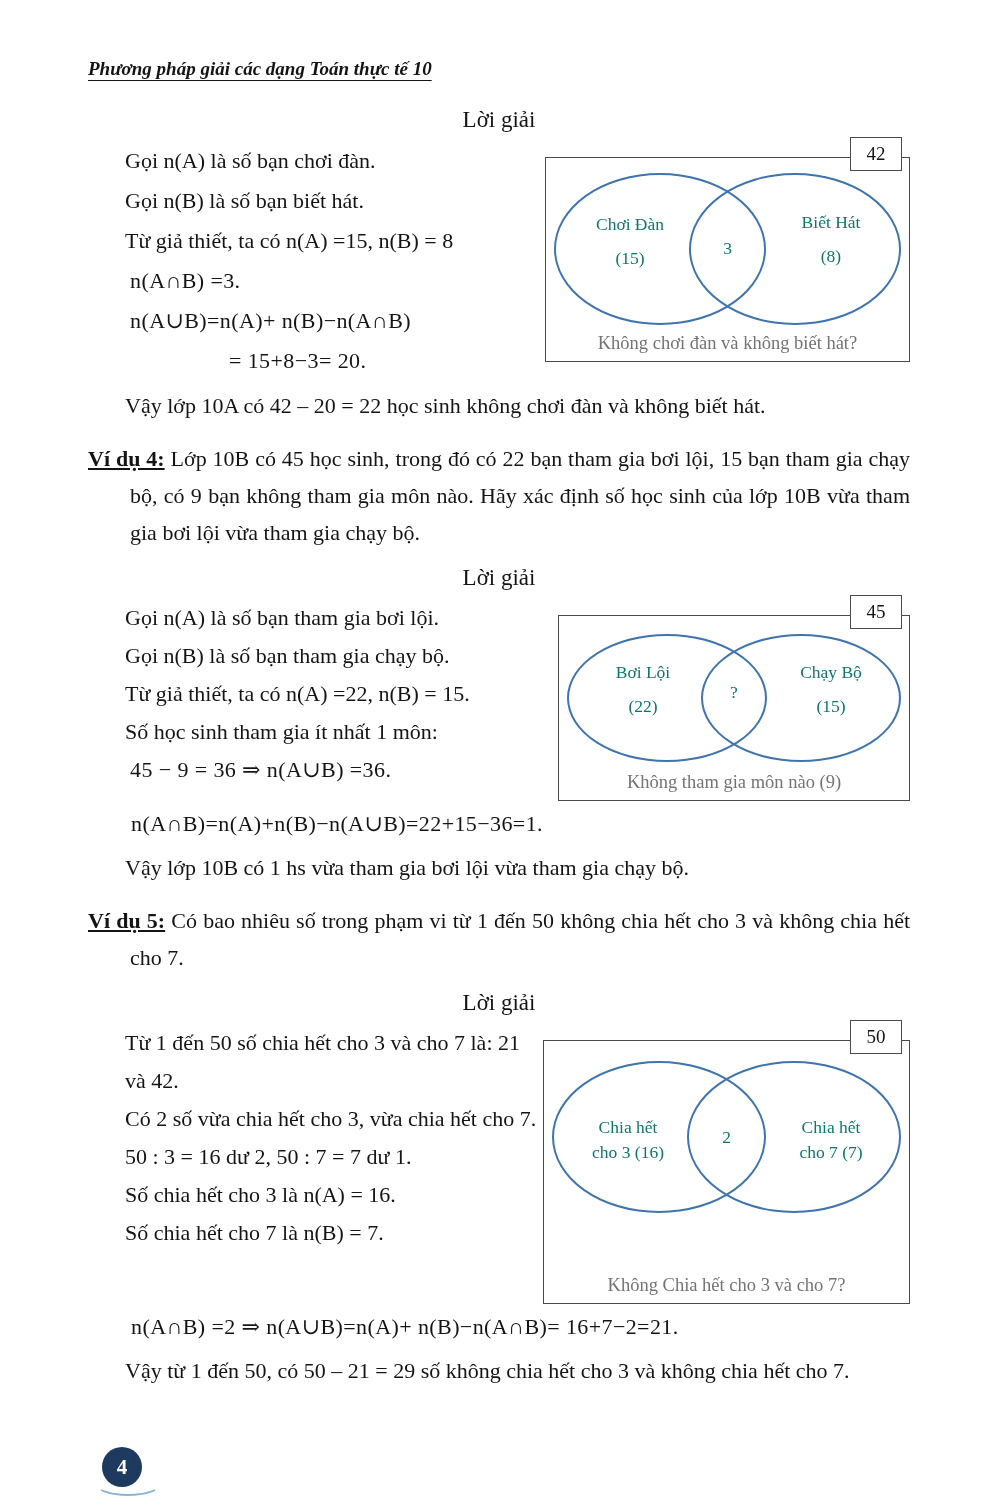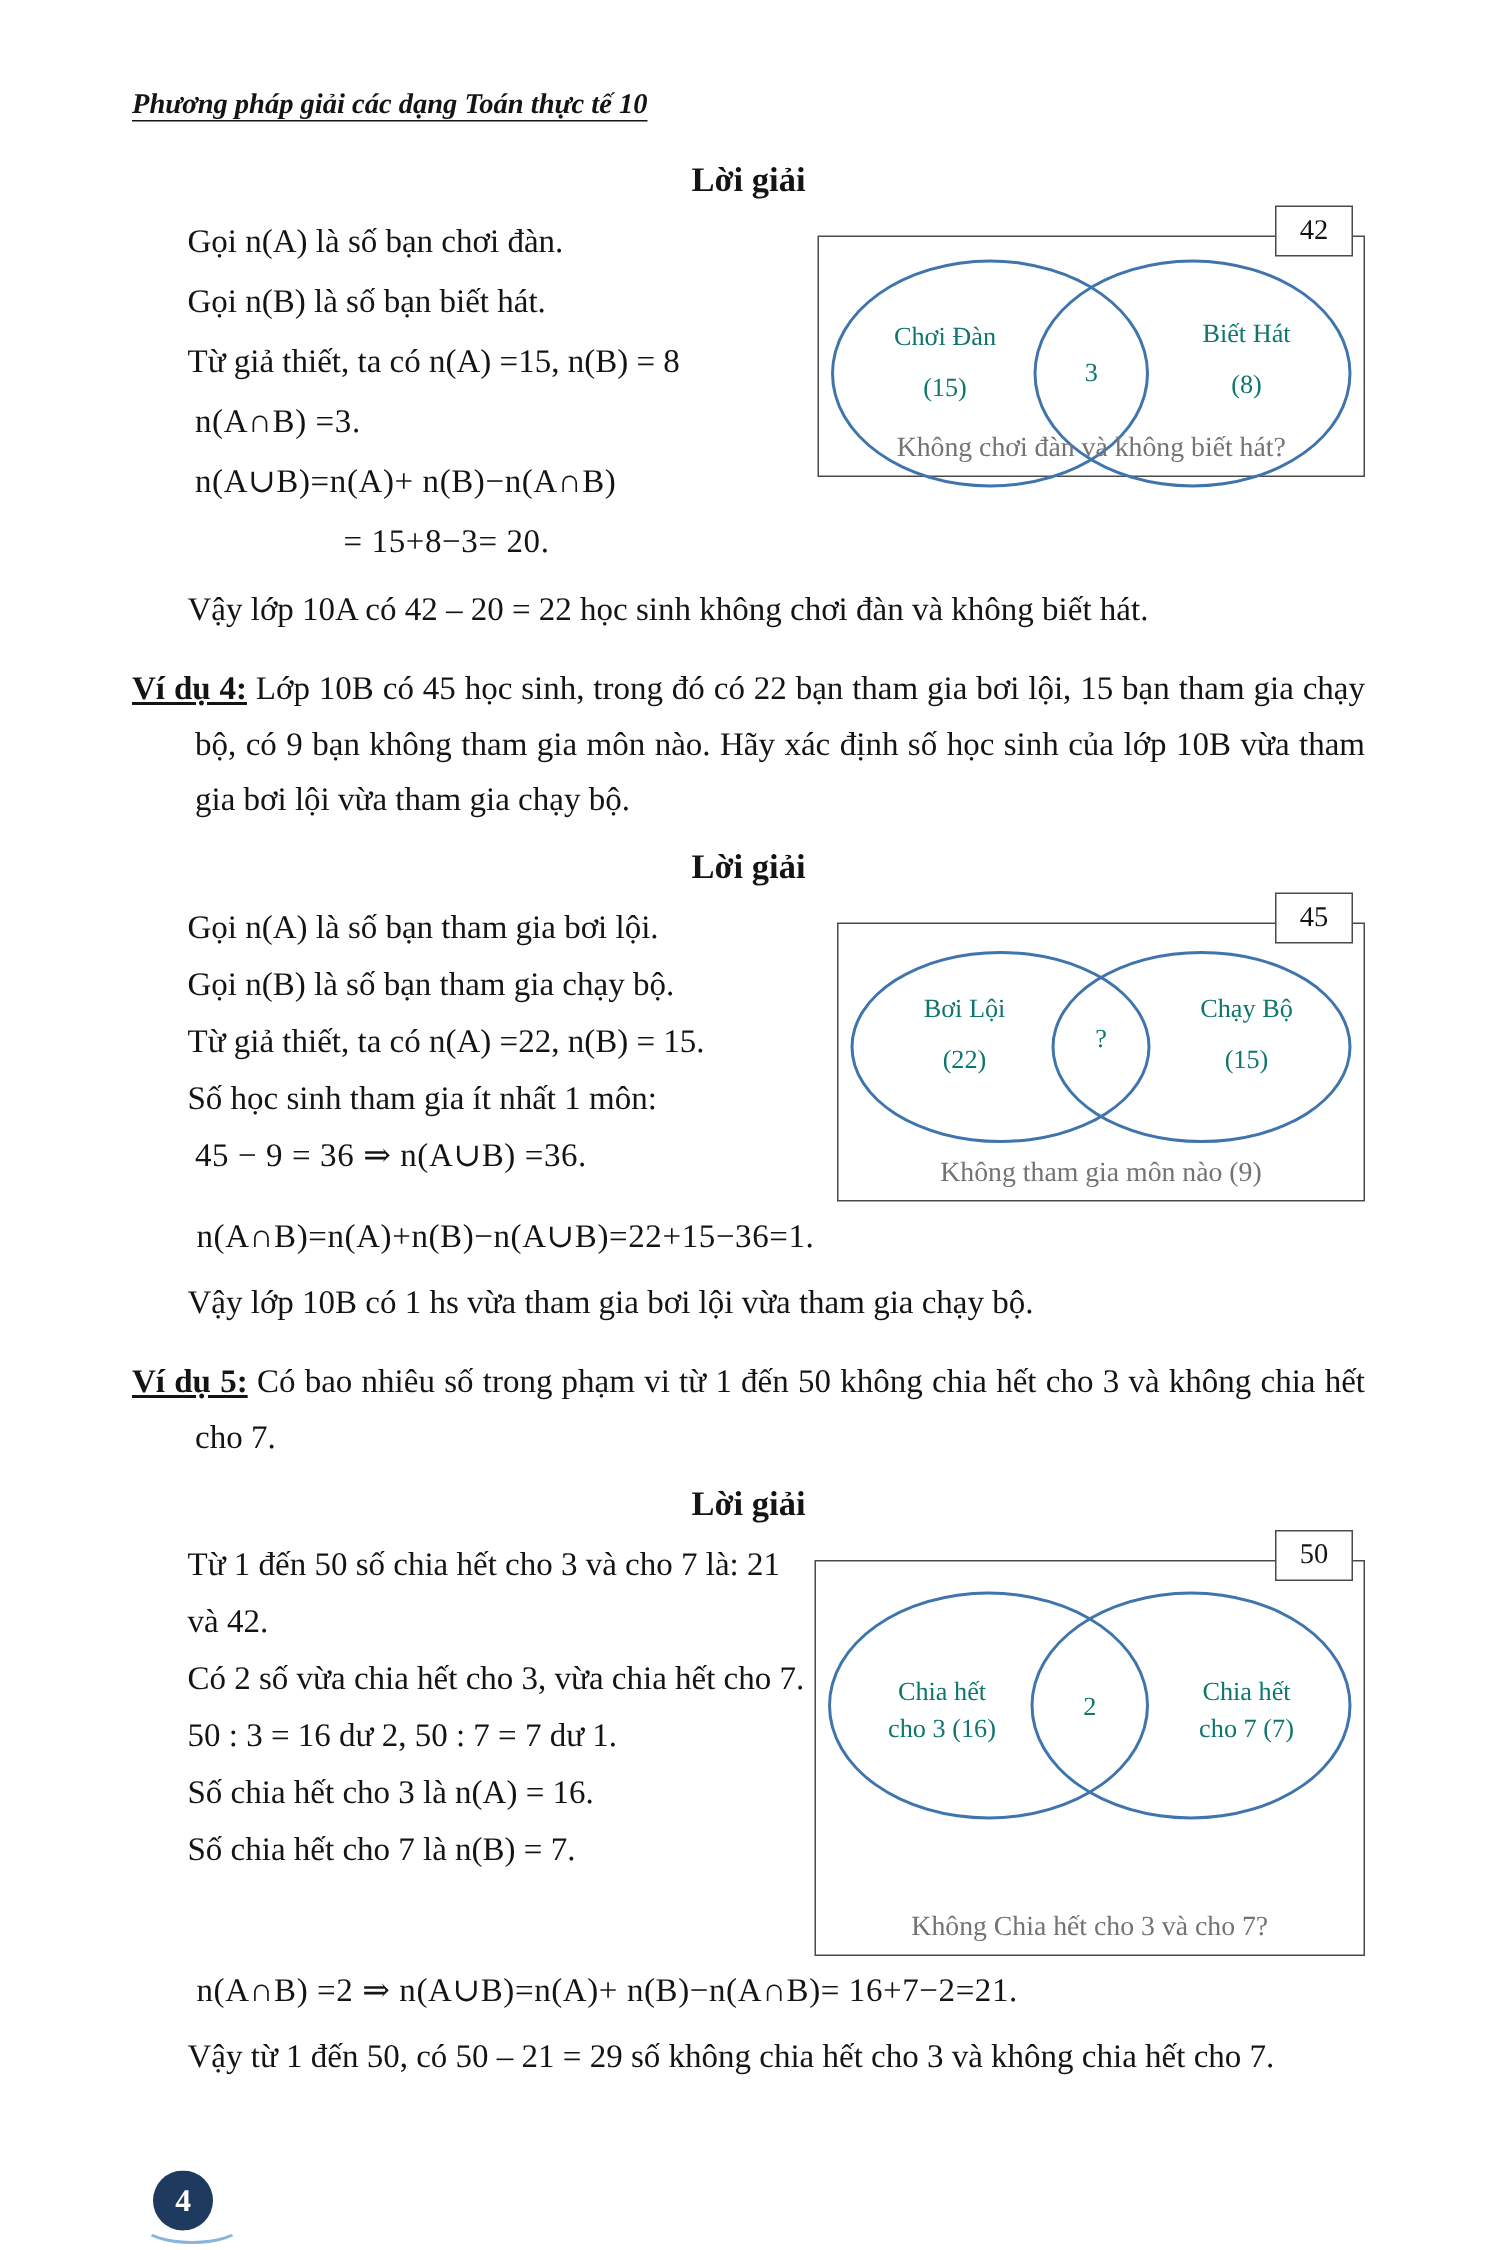--- a/index.html
+++ b/index.html
@@ -10,32 +10,32 @@
     font-family:"Liberation Serif","DejaVu Serif",serif;
     font-size:22px; color:#141414;
   }
   
   .header { margin-bottom:26px; }
   .header-title {
     font-style:italic; font-weight:bold; font-size:19px;
     text-decoration:underline; text-underline-offset:5px;
   }
   
-  .loi-giai { text-align:center; font-weight:bold; font-size:23px; margin:14px 0 8px 0; }
+  .loi-giai { text-align:center; font-weight:normal; font-size:23px; margin:14px 0 8px 0; }
   
   .sol-row { display:flex; align-items:flex-start; }
   .text-col { flex:1 1 auto; padding-left:37px; min-width:0; }
   .text-col .line { line-height:40px; white-space:nowrap; }
   .text-col .line.math { padding-left:5px; letter-spacing:.4px; }
   .text-col .line.eq-cont { padding-left:104px; }
   .text-col.tight .line { line-height:38px; }
   .text-col p.wrapline { line-height:38px; }
   
   .venn { position:relative; flex:0 0 auto; border:1.6px solid #4a4a4a; background:#fff; margin-top:16px; }
-  .venn.v1 { width:365px; height:161px; }
+  .venn.v1 { width:365px; height:205px; }
   .venn.v2 { width:352px; height:186px; }
   .venn.v3 { width:367px; height:264px; }
   .venn-total {
     position:absolute; top:-21px; right:7px; width:52px; height:34px;
     border:1.6px solid #4a4a4a; background:#fff; text-align:center;
     line-height:31px; font-size:19px; z-index:2;
   }
   .vcircle { position:absolute; border:2.2px solid #3f74ad; border-radius:50%; background:transparent; }
   .v1 .vcircle { width:212px; height:152px; top:15px; }
   .v2 .vcircle { width:200px; height:128px; top:18px; }

